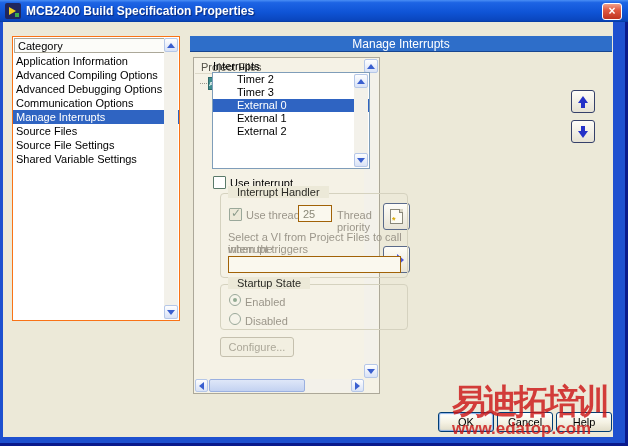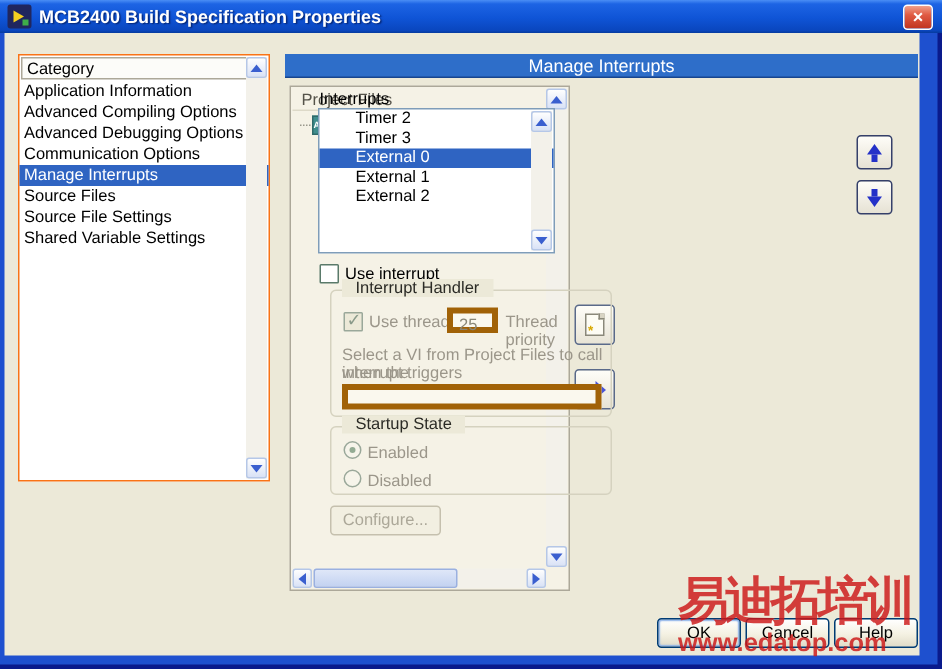--- a/index.html
+++ b/index.html
@@ -80,21 +80,21 @@
   
   .checkbox{position:absolute;width:13px;height:13px;background:#fff;border:1px solid #5a7a6a;border-radius:1px;cursor:pointer;}
   .checkbox.disabled{background:#ece9d8;border-color:#9aa89a;}
   .checkbox .check{position:absolute;left:1px;top:-3px;color:#8a9a8a;font-size:12px;font-weight:bold;font-family:"DejaVu Sans",sans-serif;}
   .radio{position:absolute;width:12px;height:12px;border-radius:50%;background:#f6f4ea;border:1px solid #9aa89a;cursor:pointer;}
   .radio .dot{position:absolute;left:3px;top:3px;width:4px;height:4px;border-radius:50%;background:#93ab93;}
   .gray{color:#9b968a;}
   
   .groupbox{position:absolute;border:1px solid #d5d2bf;border-radius:4px;}
   .group-title{position:absolute;top:-8px;left:7px;background:#ece9d8;padding:0 9px;color:#2b2b26;}
-  .field{position:absolute;border:4px solid #a16207;background:#faf8ee;color:#8a8878;padding:2px 4px;}
+  .field{position:absolute;border:1px solid #a16207;background:#faf8ee;color:#8a8878;padding:2px 4px;}
   
   .xp-btn{position:absolute;height:20px;border:1px solid #003c74;border-radius:3px;
     background:linear-gradient(180deg,#ffffff 0%,#f4f1e2 55%,#e0dcc8 100%);
     text-align:center;line-height:18px;cursor:pointer;}
   .xp-btn.focus{box-shadow:inset 0 0 1px 1px #8ab0e8;}
   .xp-btn.disabled{border-color:#c5c0ae;background:#f2efe1;color:#aca899;cursor:default;}
   
   .watermark{position:absolute;left:452px;top:384px;width:180px;z-index:50;pointer-events:none;
     color:rgba(204,22,22,.82);font-weight:bold;line-height:1;}
   .wm-cn{font-size:34px;letter-spacing:-3px;white-space:nowrap;}

